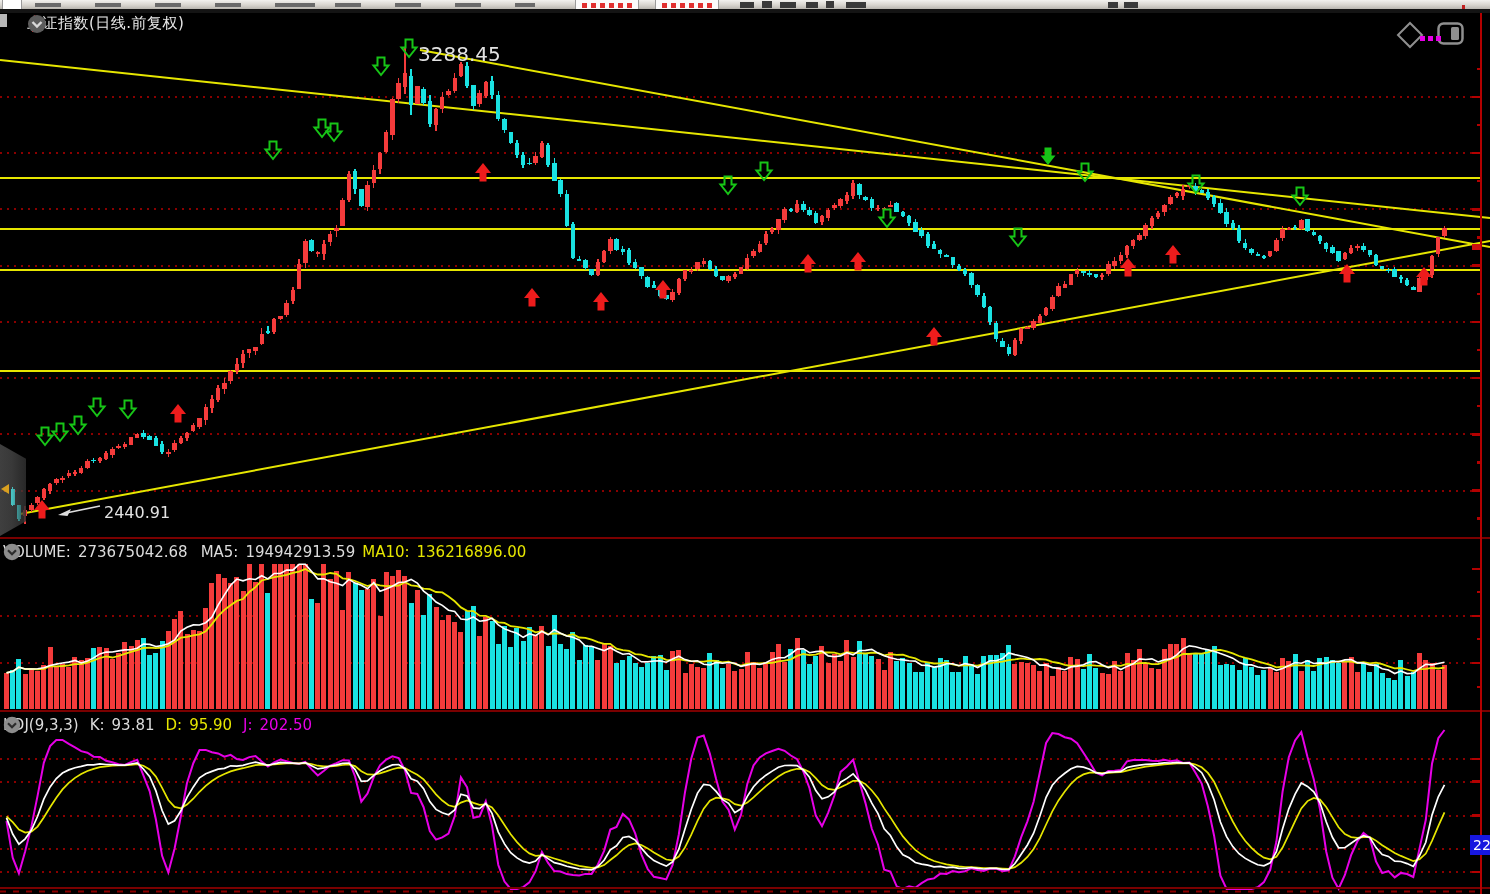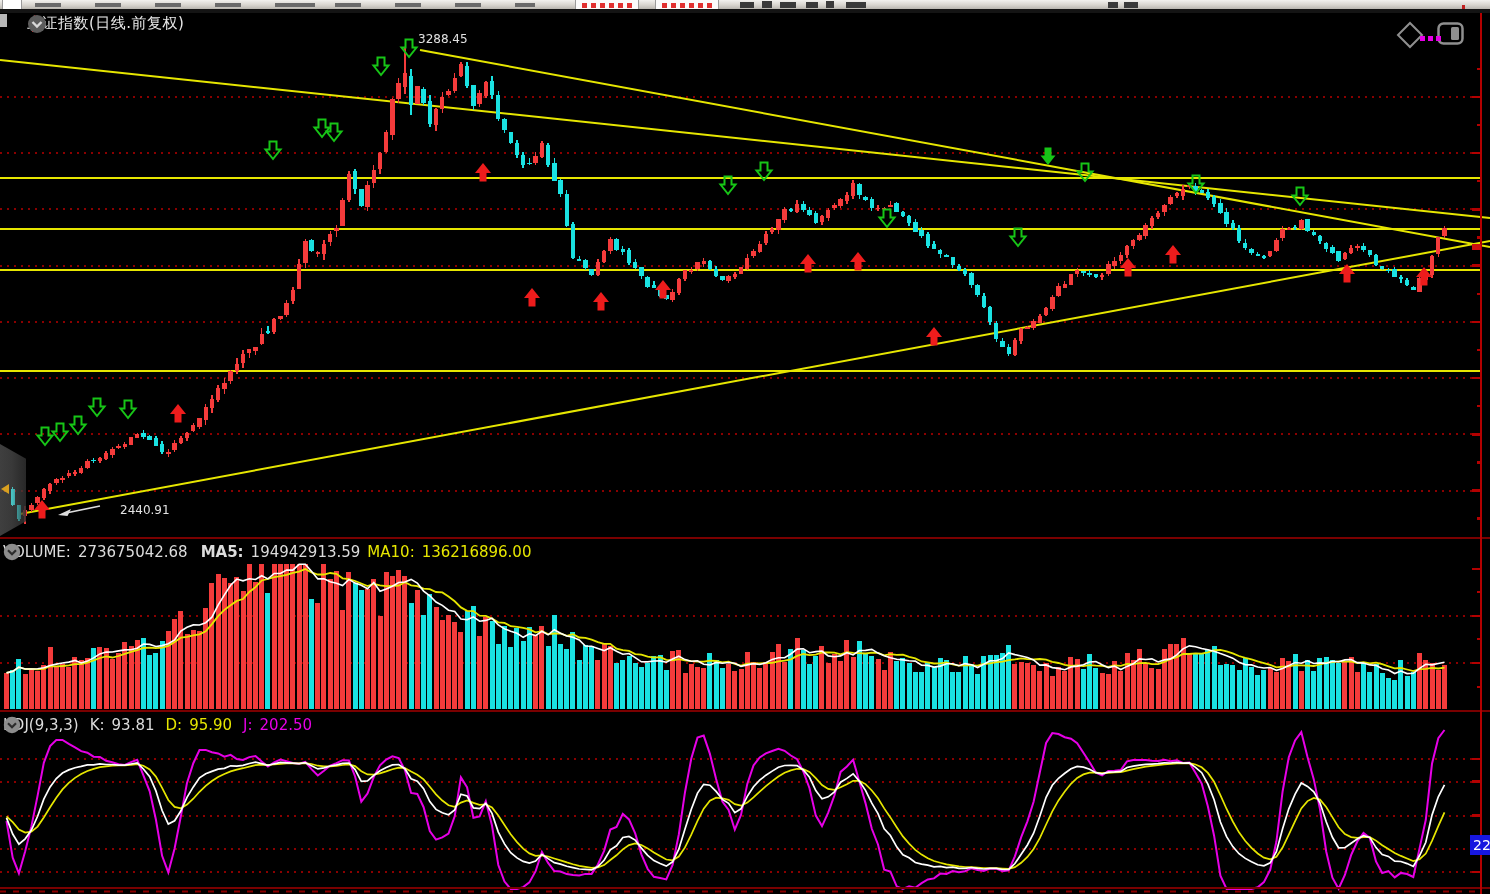--- a/index.html
+++ b/index.html
@@ -887,35 +887,35 @@
   </svg>
 </div>
 <div class="ovl" style="left:1420px;top:36px;">
   <svg width="26" height="6">
     <rect x="0" y="0" width="5" height="5" fill="#e600e6"></rect>
     <rect x="8" y="0" width="5" height="5" fill="#e600e6"></rect>
     <rect x="16" y="0" width="5" height="5" fill="#e600e6"></rect>
   </svg>
 </div>
 
-<div class="pricelabel" style="left:418px;top:32px;font-size:12px;">3288.45</div>
-<div class="pricelabel" style="left:120px;top:503px;font-size:12px;">2440.91</div>
+<div class="pricelabel" style="left:418px;top:42px;font-size:20px;">3288.45</div>
+<div class="pricelabel" style="left:104px;top:503px;font-size:16px;">2440.91</div>
 
 <div id="left-fold">
       <div class="oar"></div>
     </div>
 
 <div class="hdr" style="left:3px;top:543px;">
   <svg width="18" height="18">
     <circle cx="9" cy="9" r="8.2" fill="#8c8c8c"></circle>
     <path d="M5 7.2 L9 11.2 L13 7.2" stroke="#2c2c2c" stroke-width="2.2" fill="none"></path>
   </svg>
   <span class="w">VOLUME:</span>
   <span class="w">273675042.68</span>
-  <span class="w" style="margin-left:6px;font-weight:bold;">MA5:</span>
+  <span class="w" style="margin-left:6px;">MA5:</span>
   <span class="w">194942913.59</span>
   <span class="y" style="">MA10:</span>
   <span class="y">136216896.00</span>
 </div>
 
 <div class="hdr" style="left:3px;top:716px;">
   <svg width="18" height="18">
     <circle cx="9" cy="9" r="8.2" fill="#8c8c8c"></circle>
     <path d="M5 7.2 L9 11.2 L13 7.2" stroke="#2c2c2c" stroke-width="2.2" fill="none"></path>
   </svg>

